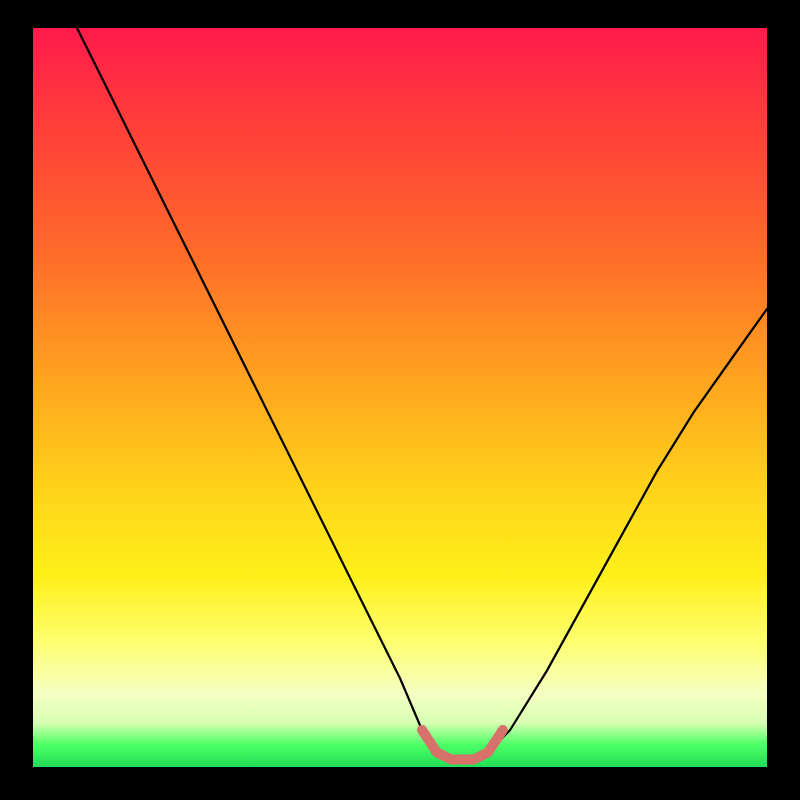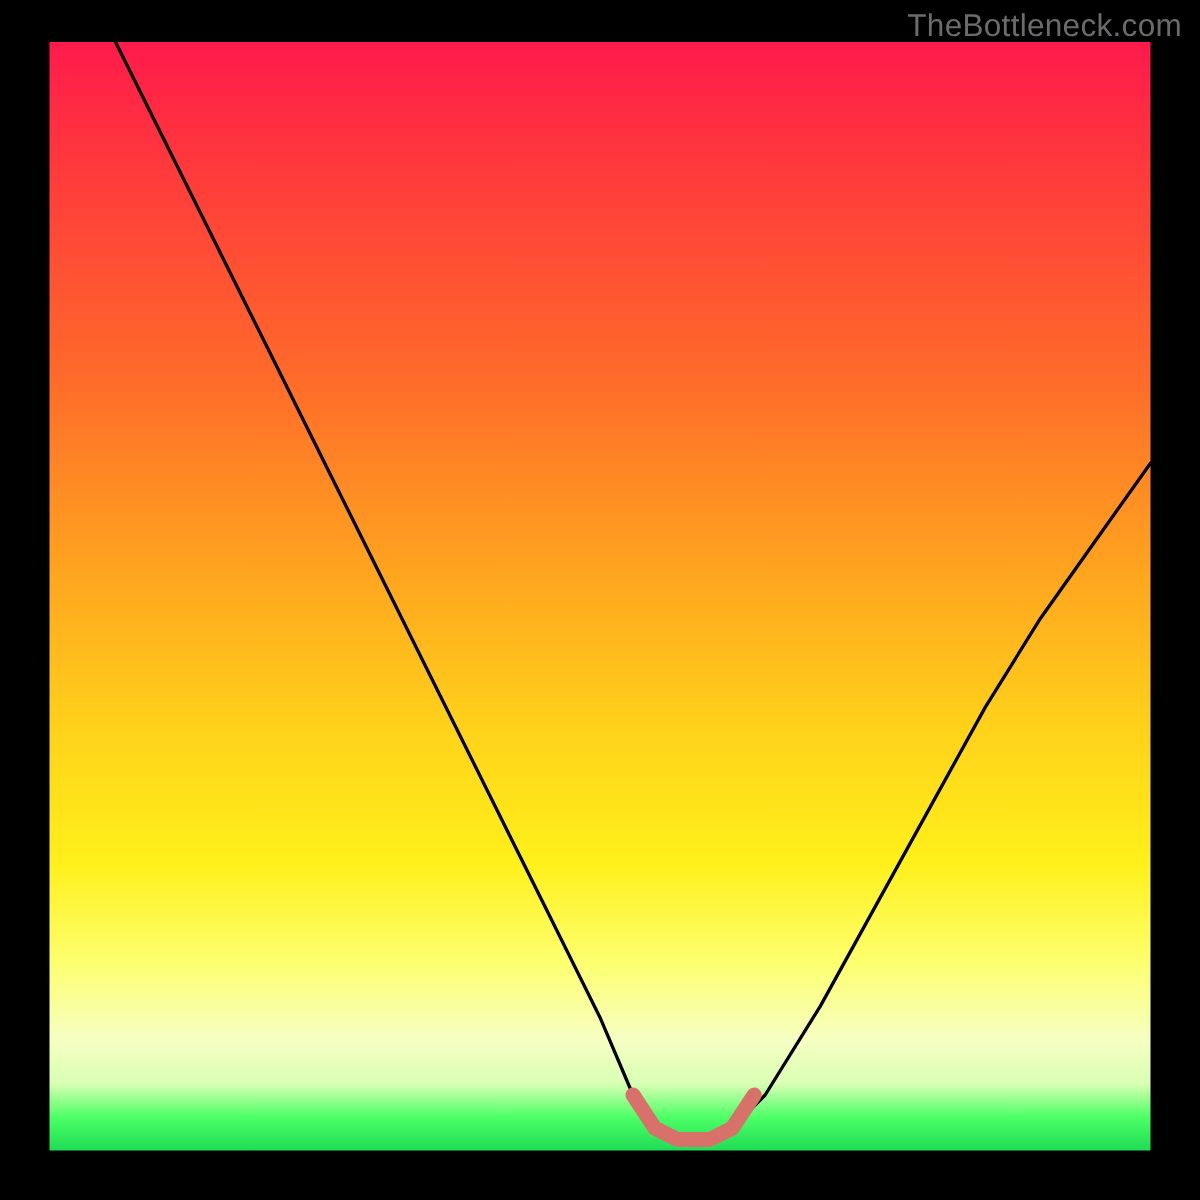--- a/index.html
+++ b/index.html
@@ -56,21 +56,20 @@
     width: 100%;
     height: 100%;
     overflow: visible;
   }
 </style>
 </head>
 <body>
 
 <div class="frame">
 
-  <div class="watermark">TheBottleneck.com</div>
 
   <div class="plot-area">
     <svg class="curve" viewBox="0 0 734 739" preserveAspectRatio="none">
       <path d="M44.0 0.0 L73.4 59.1 L110.1 133.0 L146.8 206.9 L183.5 280.8 L220.2 354.7 L256.9 428.6 L293.6 502.5 L330.3 576.4 L367.0 650.3 L389.0 702.0 L403.7 724.2 L418.4 731.6 L440.4 731.6 L455.1 724.2 L477.1 702.0 L513.8 642.9 L550.5 576.4 L587.2 509.9 L623.9 443.4 L660.6 384.3 L697.3 332.5 L734.0 280.8" fill="none" stroke="#000000" stroke-width="2.2" stroke-linecap="round" stroke-linejoin="round"></path>
       <path d="M389.0 702.0 L403.7 724.2 L418.4 731.6 L440.4 731.6 L455.1 724.2 L469.8 702.0" fill="none" stroke="#d9716b" stroke-width="10" stroke-linecap="round" stroke-linejoin="round"></path>
     </svg>
   </div>
 
 </div>
 

